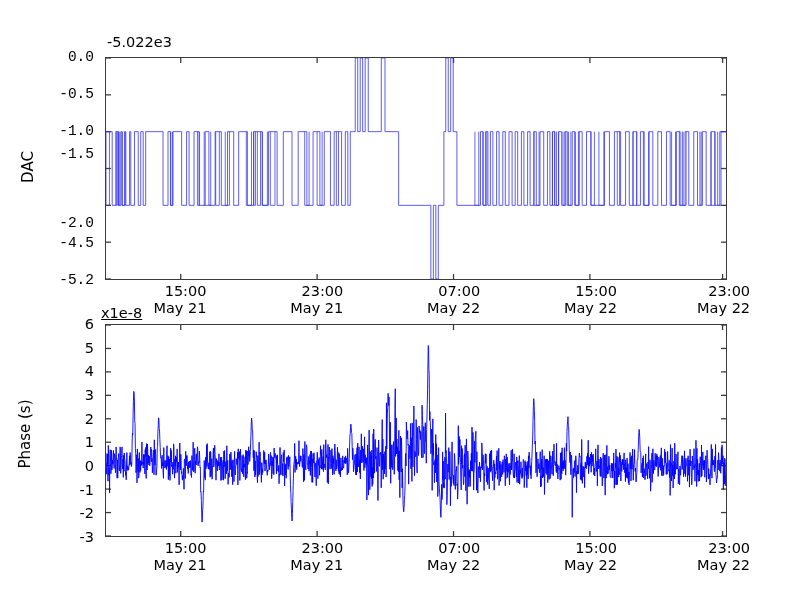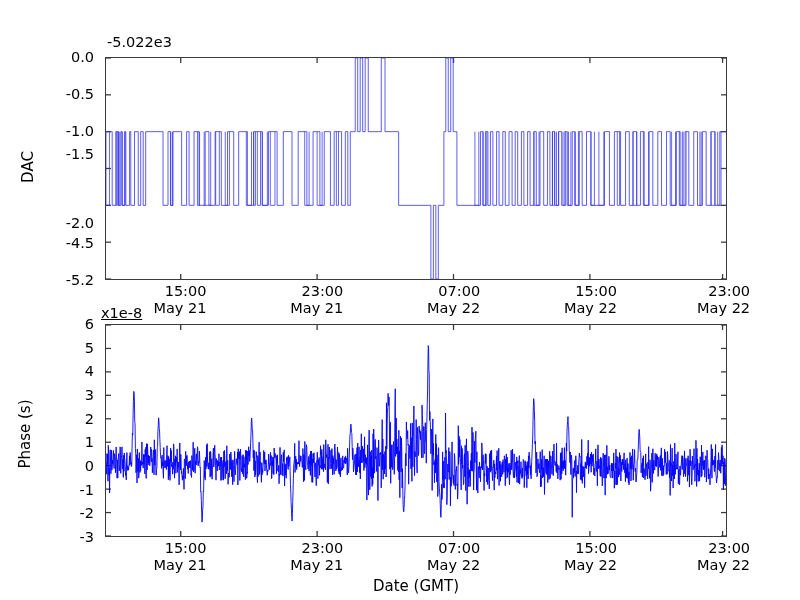--- a/index.html
+++ b/index.html
@@ -89,20 +89,21 @@
     padding-right: 6px;
   }
   .ytick-col {
     position: absolute;
     width: 100px;
   }
   #dac-yticks {
     left: 0px;
     top: 57px;
     height: 223px;
+    font-family: Liberation Mono, monospace;
   }
   #phase-yticks {
     left: 0px;
     top: 324px;
     height: 213px;
   }
 
   
   .xtick-row {
     position: absolute;
@@ -303,15 +304,14 @@
       <div class="xtick" style="left: 485.471px;">
         <span>15:00</span>
         <span>May 22</span>
       </div>
       <div class="xtick" style="left: 618.579px;">
         <span>23:00</span>
         <span>May 22</span>
       </div>
     </div>
   <div class="ylabel" id="phase-ylabel">Phase (s)</div>
-  <div id="xlabel">Date (GMT)</div>
 
 </div>
 
 </body></html>

